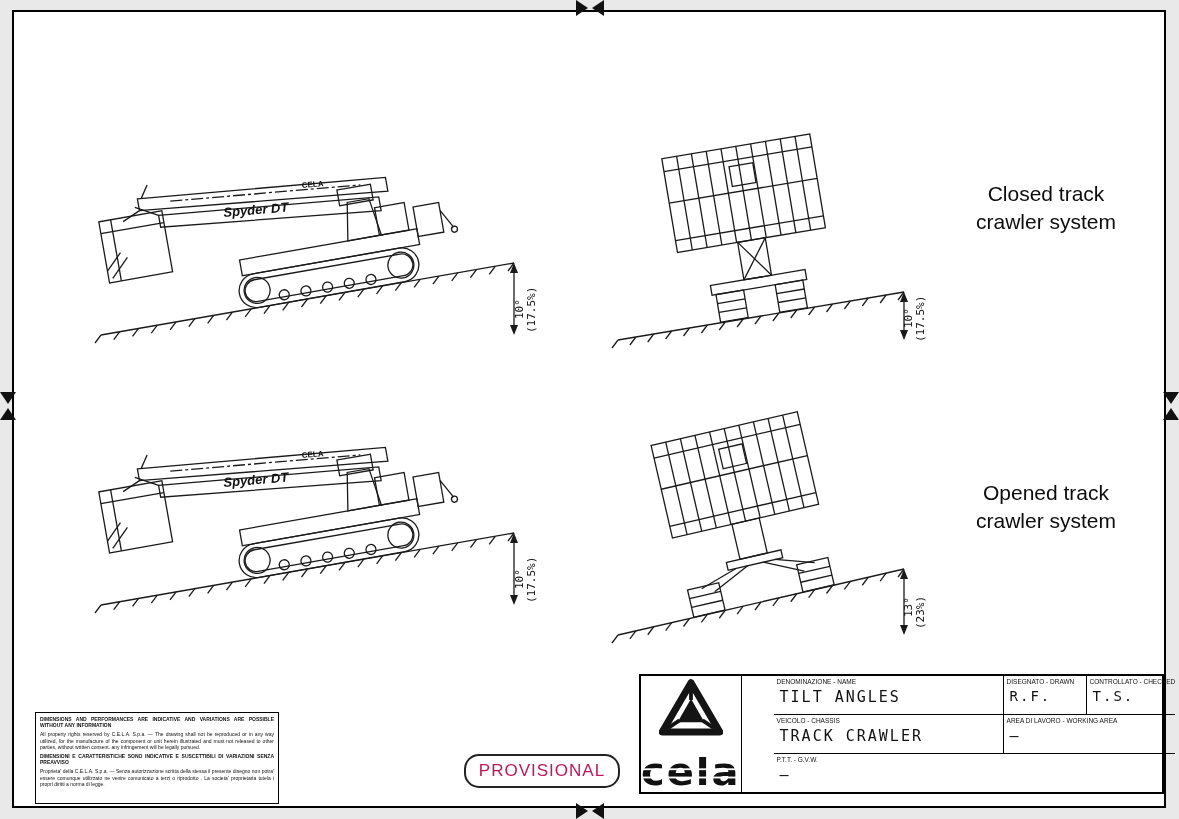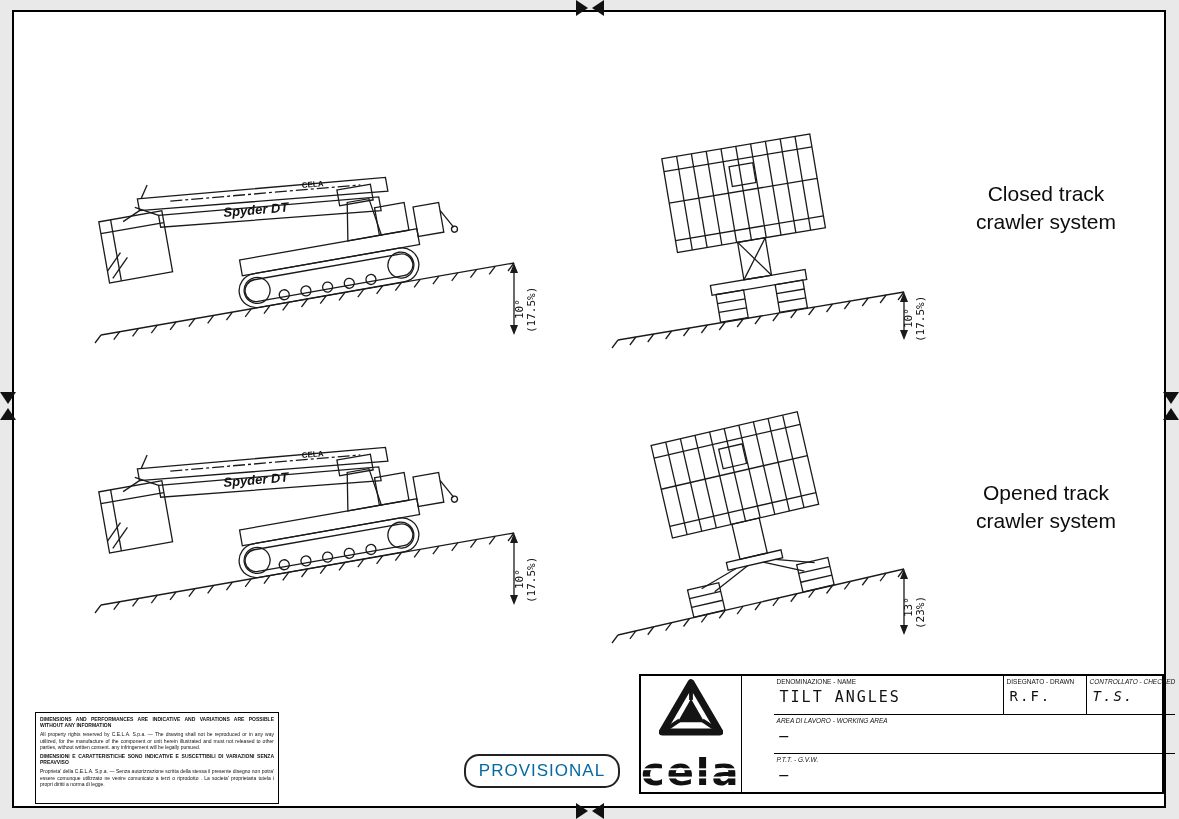--- a/index.html
+++ b/index.html
@@ -26,36 +26,36 @@
 
   
   .legal-box{position:absolute;left:21px;top:700px;width:244px;height:92px;
       border:1px solid #000;padding:3px 4px;box-sizing:border-box;background:#fff;}
   .legal-box p{margin:0 0 3px 0;font-size:5px;line-height:6.2px;text-align:justify;}
   .legal-box p.lt{font-weight:bold;font-size:5px;}
 
   
   .stamp{position:absolute;left:450px;top:742px;width:152px;height:30px;border:2px solid #222;
       border-radius:15px;display:flex;align-items:center;justify-content:center;
-      font-size:17px;letter-spacing:1px;color:#0369a1;background:#fff;}
+      font-size:17px;letter-spacing:1px;color:#be185d;background:#fff;}
 
   
   .title-block{position:absolute;left:625px;top:662px;width:525px;height:120px;
       border:2px solid #000;box-sizing:border-box;display:flex;background:#fff;}
   .logo-cell{width:118px;border-right:1px solid #000;box-sizing:border-box;display:flex;
       flex-direction:column;align-items:center;justify-content:space-between;padding:2px 0 0 0;}
   .logo-wordmark{position:relative;font-weight:bold;font-size:40px;line-height:40px;
       letter-spacing:2px;font-family:"DejaVu Sans",sans-serif;transform:scaleY(.92);}
   .logo-wordmark::before{content:"";position:absolute;left:0;right:0;top:40%;height:2px;background:#fff;}
   .logo-wordmark::after{content:"";position:absolute;left:0;right:0;top:62%;height:2px;background:#fff;}
   .tb-rows{flex:1;display:flex;flex-direction:column;margin-left:32px;}
   .tb-row{display:flex;height:39px;border-bottom:1px solid #000;box-sizing:border-box;}
   .tb-row:last-child{border-bottom:none;flex:1;}
   .tcell{position:relative;border-right:1px solid #000;box-sizing:border-box;overflow:hidden;}
-  .tcell:last-child{border-right:none;font-style:italic;}
+  .tcell:last-child{border-right:none;}
   .tlabel{font-size:6.5px;padding:2px 0 0 3px;white-space:nowrap;}
   .tvalue{font-family:"DejaVu Sans Mono",monospace;font-size:15px;letter-spacing:2px;
       padding:3px 0 0 6px;white-space:nowrap;}
   .tvalue.big{font-size:20px;font-weight:bold;letter-spacing:1px;}
   .tvalue.mid{font-size:14px;}
   .tvalue.plat{font-size:13px;letter-spacing:0;font-weight:bold;}
 </style>
 </head>
 <body>
 
@@ -336,20 +336,24 @@
           <div class="tcell" style="width:83px">
             <div class="tlabel">DISEGNATO - DRAWN</div>
             <div class="tvalue mid">R.F.</div>
           </div>
           <div class="tcell" style="flex:1">
             <div class="tlabel">CONTROLLATO - CHECKED</div>
             <div class="tvalue mid">T.S.</div>
           </div>
         </div>
         <div class="tb-row">
+          <div class="tcell" style="width:230px">
+            <div class="tlabel">VEICOLO - CHASSIS</div>
+            <div class="tvalue">TRACK CRAWLER</div>
+          </div>
           <div class="tcell" style="flex:1">
             <div class="tlabel">AREA DI LAVORO - WORKING AREA</div>
             <div class="tvalue">—</div>
           </div>
         </div>
         <div class="tb-row">
           <div class="tcell" style="width:77px">
             <div class="tlabel">P.T.T. - G.V.W.</div>
             <div class="tvalue">—</div>
           </div>

